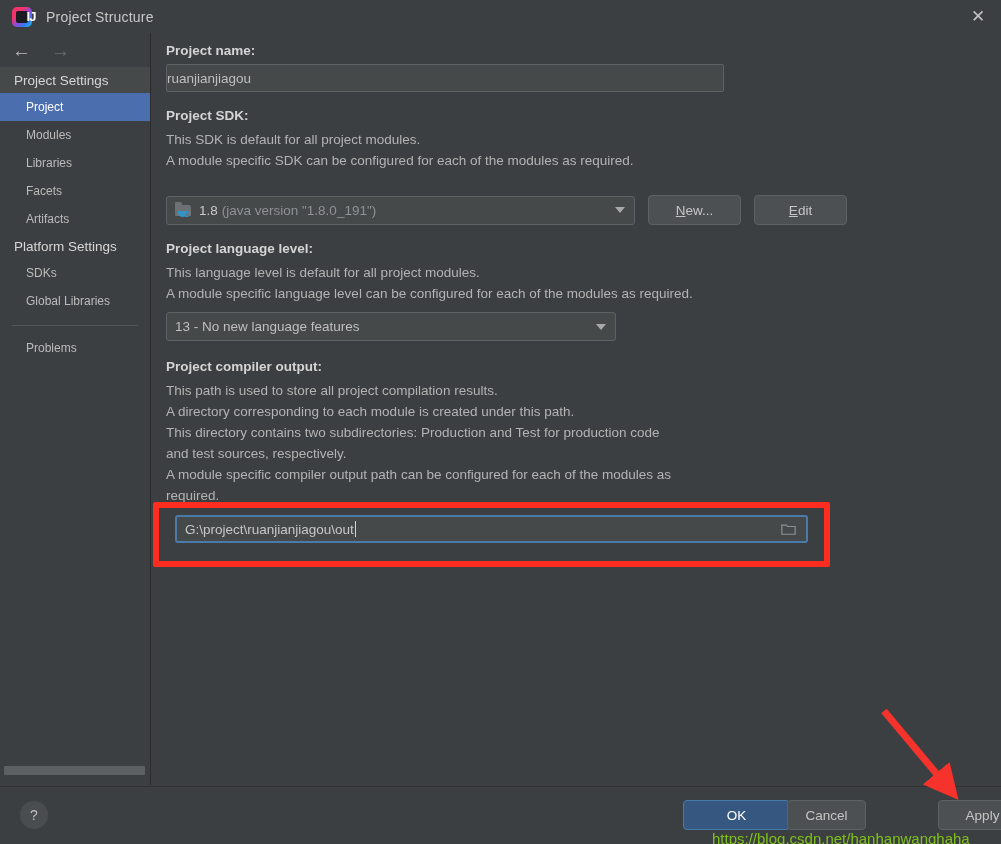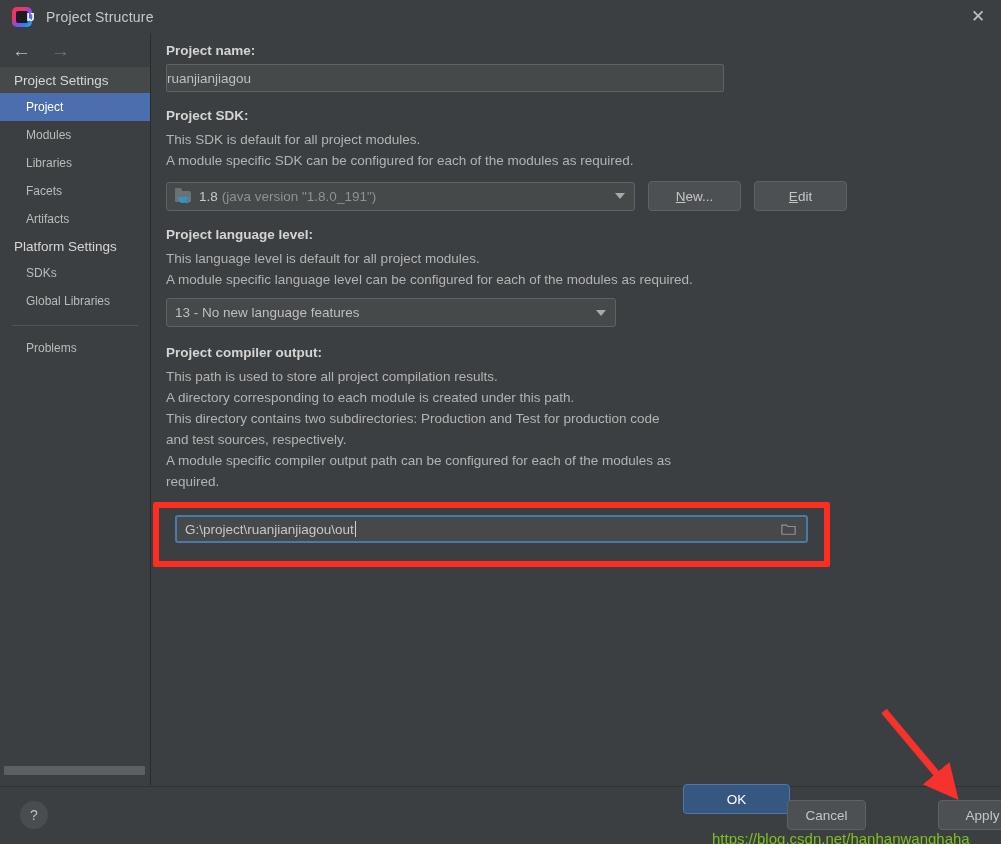--- a/index.html
+++ b/index.html
@@ -33,25 +33,25 @@
     flex: none;
   }
   .app-logo::after {
     content: "";
     position: absolute; left: 4px; top: 4px;
     width: 12px; height: 12px;
     background: #1b1b22;
     border-radius: 2px;
   }
   .app-logo-ij {
-    position: absolute; left: 0; top: 0;
-    width: 36px; height: 20px;
+    position: absolute; left: 9px; top: 0;
+    width: 20px; height: 20px;
     display: flex; align-items: center; justify-content: center;
     font-family: "Liberation Sans", sans-serif;
-    font-size: 11px; font-weight: bold; color: #ffffff;
+    font-size: 13px; font-weight: bold; color: #ffffff;
     letter-spacing: -1px;
     z-index: 2;
   }
   .title-text {
     font-size: 14px; color: #c8c8c8;
     letter-spacing: 0.2px;
   }
   .close-btn {
     position: absolute; right: 0; top: 0;
     width: 46px; height: 33px;
@@ -249,21 +249,21 @@
     position: absolute; left: 20px; top: 801px;
     width: 28px; height: 28px;
     border-radius: 50%;
     background: #4a4d4f;
     color: #c0c0c0;
     font-size: 14px;
     display: flex; align-items: center; justify-content: center;
     cursor: default;
   }
   .ok-btn {
-    position: absolute; left: 683px; top: 784px;
+    position: absolute; left: 683px; top: 800px;
     width: 107px; height: 30px;
     background: #365880;
     border: 1px solid #4a7aa8;
     border-radius: 4px;
     color: #ffffff; font-size: 13.5px;
     display: flex; align-items: center; justify-content: center;
   }
   .cancel-btn {
     position: absolute; left: 787px; top: 800px;
     width: 79px; height: 30px;
@@ -327,21 +327,21 @@
 
   <div class="content">
 
     <div class="lbl-bold">Project name:</div>
     <div class="field" style="width:558px;" placeholder="Project name">ruanjianjiagou</div>
 
     <div class="lbl-bold" style="margin-top:16px;">Project SDK:</div>
     <div class="lbl-plain">This SDK is default for all project modules.</div>
     <div class="lbl-plain">A module specific SDK can be configured for each of the modules as required.</div>
 
-    <div style="display:flex; align-items:center; gap:13px; margin-top:10px;">
+    <div style="display:flex; align-items:center; gap:13px; margin-top:24px;">
       <div class="combo" style="width:469px;">
         <span class="sdk-icon">
           <span class="folder"></span>
             <span class="cup"></span>
         </span>
         <span class="sdk-ver">1.8</span>
         <span class="sdk-detail">(java version "1.8.0_191")</span>
         <span class="caret"></span>
       </div>
       <div class="btn" style="width:93px;height:30px;">

